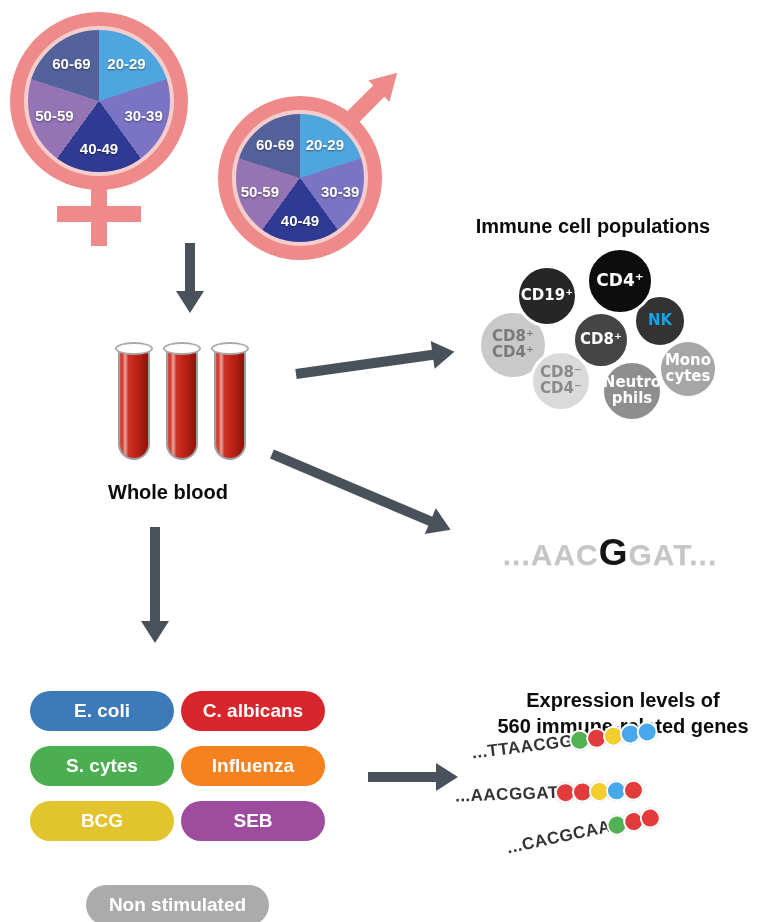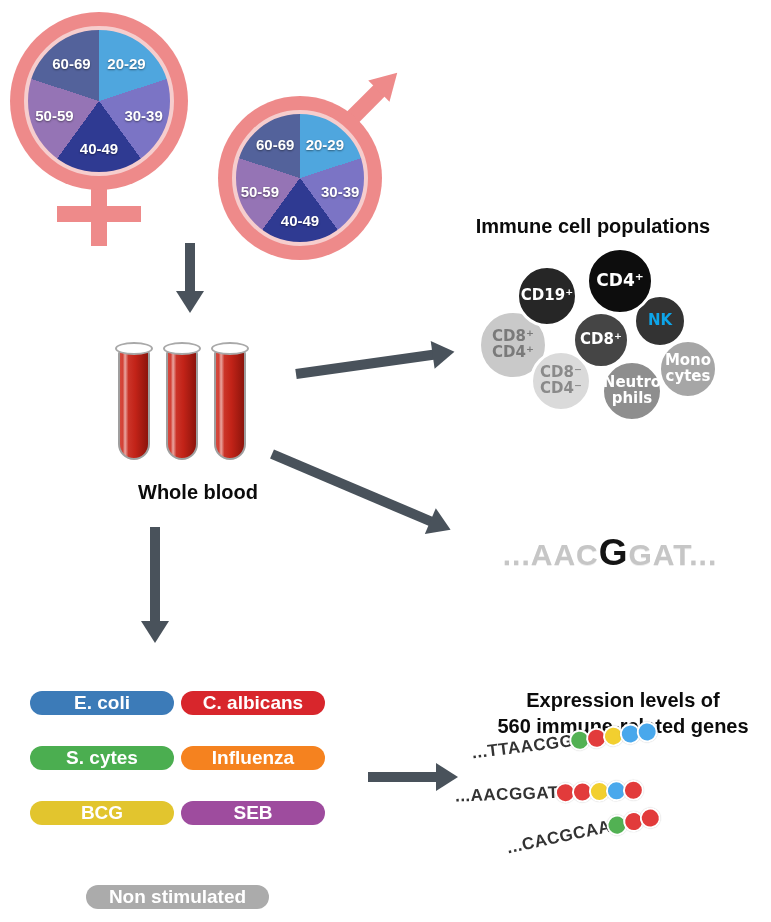--- a/index.html
+++ b/index.html
@@ -12,21 +12,21 @@
     font-size:21px;font-weight:bold;line-height:1.15;white-space:pre-line;color:#0b0b0b;
   }
   .heading{
     position:absolute;text-align:center;font-size:20px;font-weight:bold;
     line-height:1.3;white-space:pre-line;color:#0b0b0b;
   }
   .cells-heading{left:468px;top:213px;width:250px;}
   .snps-heading{left:468px;top:497px;width:250px;}
   .expr-heading{left:473px;top:687px;width:300px;}
   .label{position:absolute;font-size:20px;font-weight:bold;text-align:center;color:#0b0b0b;}
-  .whole-blood{left:78px;top:481px;width:180px;text-align:right;}
+  .whole-blood{left:78px;top:481px;width:180px;}
 
   
   .sym-ring{position:absolute;border-radius:50%;background:#EE8A8A;}
   .female-ring{left:10px;top:12px;width:178px;height:178px;}
   .male-ring{left:218px;top:96px;width:164px;height:164px;}
   .pie{position:absolute;inset:14px;border-radius:50%;border:4px solid #F6CdCd;box-sizing:border-box;}
   .pie-label{
     position:absolute;transform:translate(-50%,-50%);color:#fff;font-weight:bold;
     font-size:15px;text-shadow:0 1px 2px rgba(0,0,0,.45);white-space:nowrap;
   }
@@ -69,21 +69,21 @@
   }
 
   
   .snp-seqs{position:absolute;left:465px;top:533px;width:290px;text-align:center;}
   .snp-row{font-weight:bold;font-size:30px;line-height:40px;letter-spacing:1px;color:#C6C6C6;
     text-shadow:0 1px 0 #EDEDED;}
   .snp-var{color:#141414;font-size:37px;text-shadow:none;}
 
   
   .pill{
-    position:absolute;height:24px;border-radius:20px;color:#fff;font-weight:bold;font-size:19px;
+    position:absolute;height:40px;border-radius:20px;color:#fff;font-weight:bold;font-size:19px;
     display:flex;align-items:center;justify-content:center;white-space:nowrap;
   }
 
   
   .gene-row{position:absolute;white-space:nowrap;transform-origin:0 50%;}
   .gene-text{font-weight:bold;font-size:17px;letter-spacing:.5px;color:#333;vertical-align:middle;}
   .gene-dot{
     display:inline-block;width:17px;height:17px;border-radius:50%;border:2px solid #fff;
     margin-left:-4px;vertical-align:middle;box-shadow:0 0 1px rgba(0,0,0,.25);
   }

